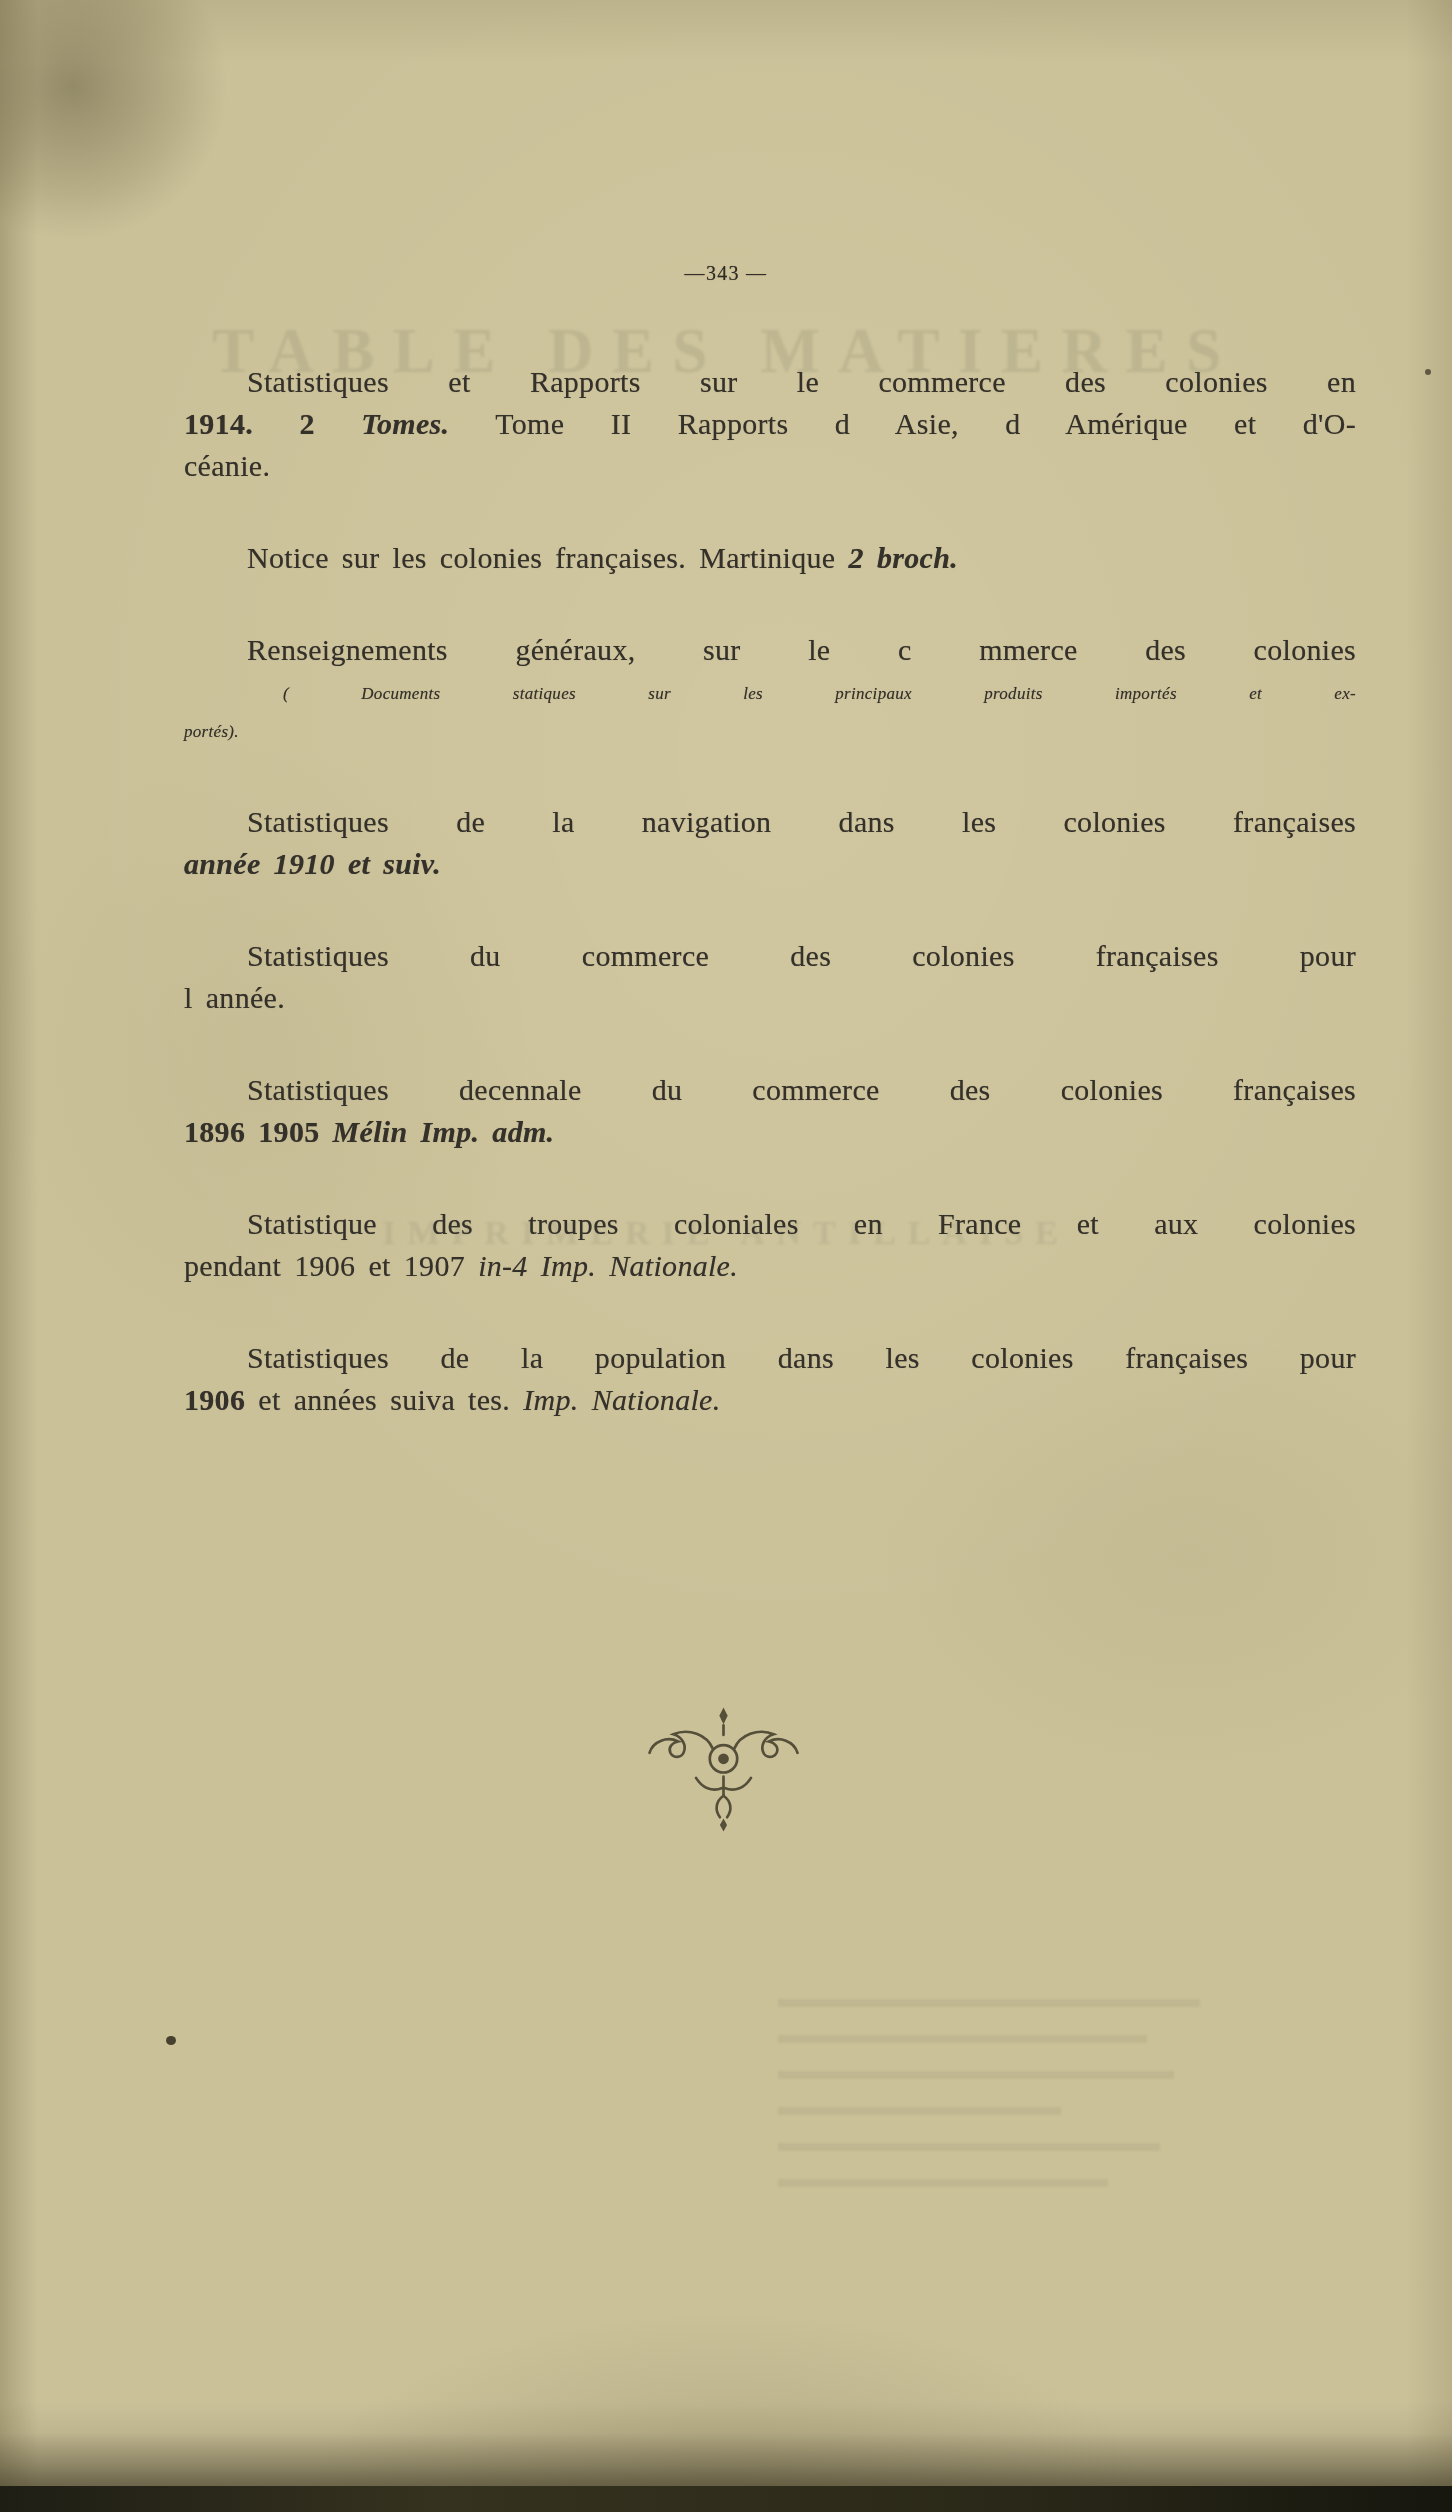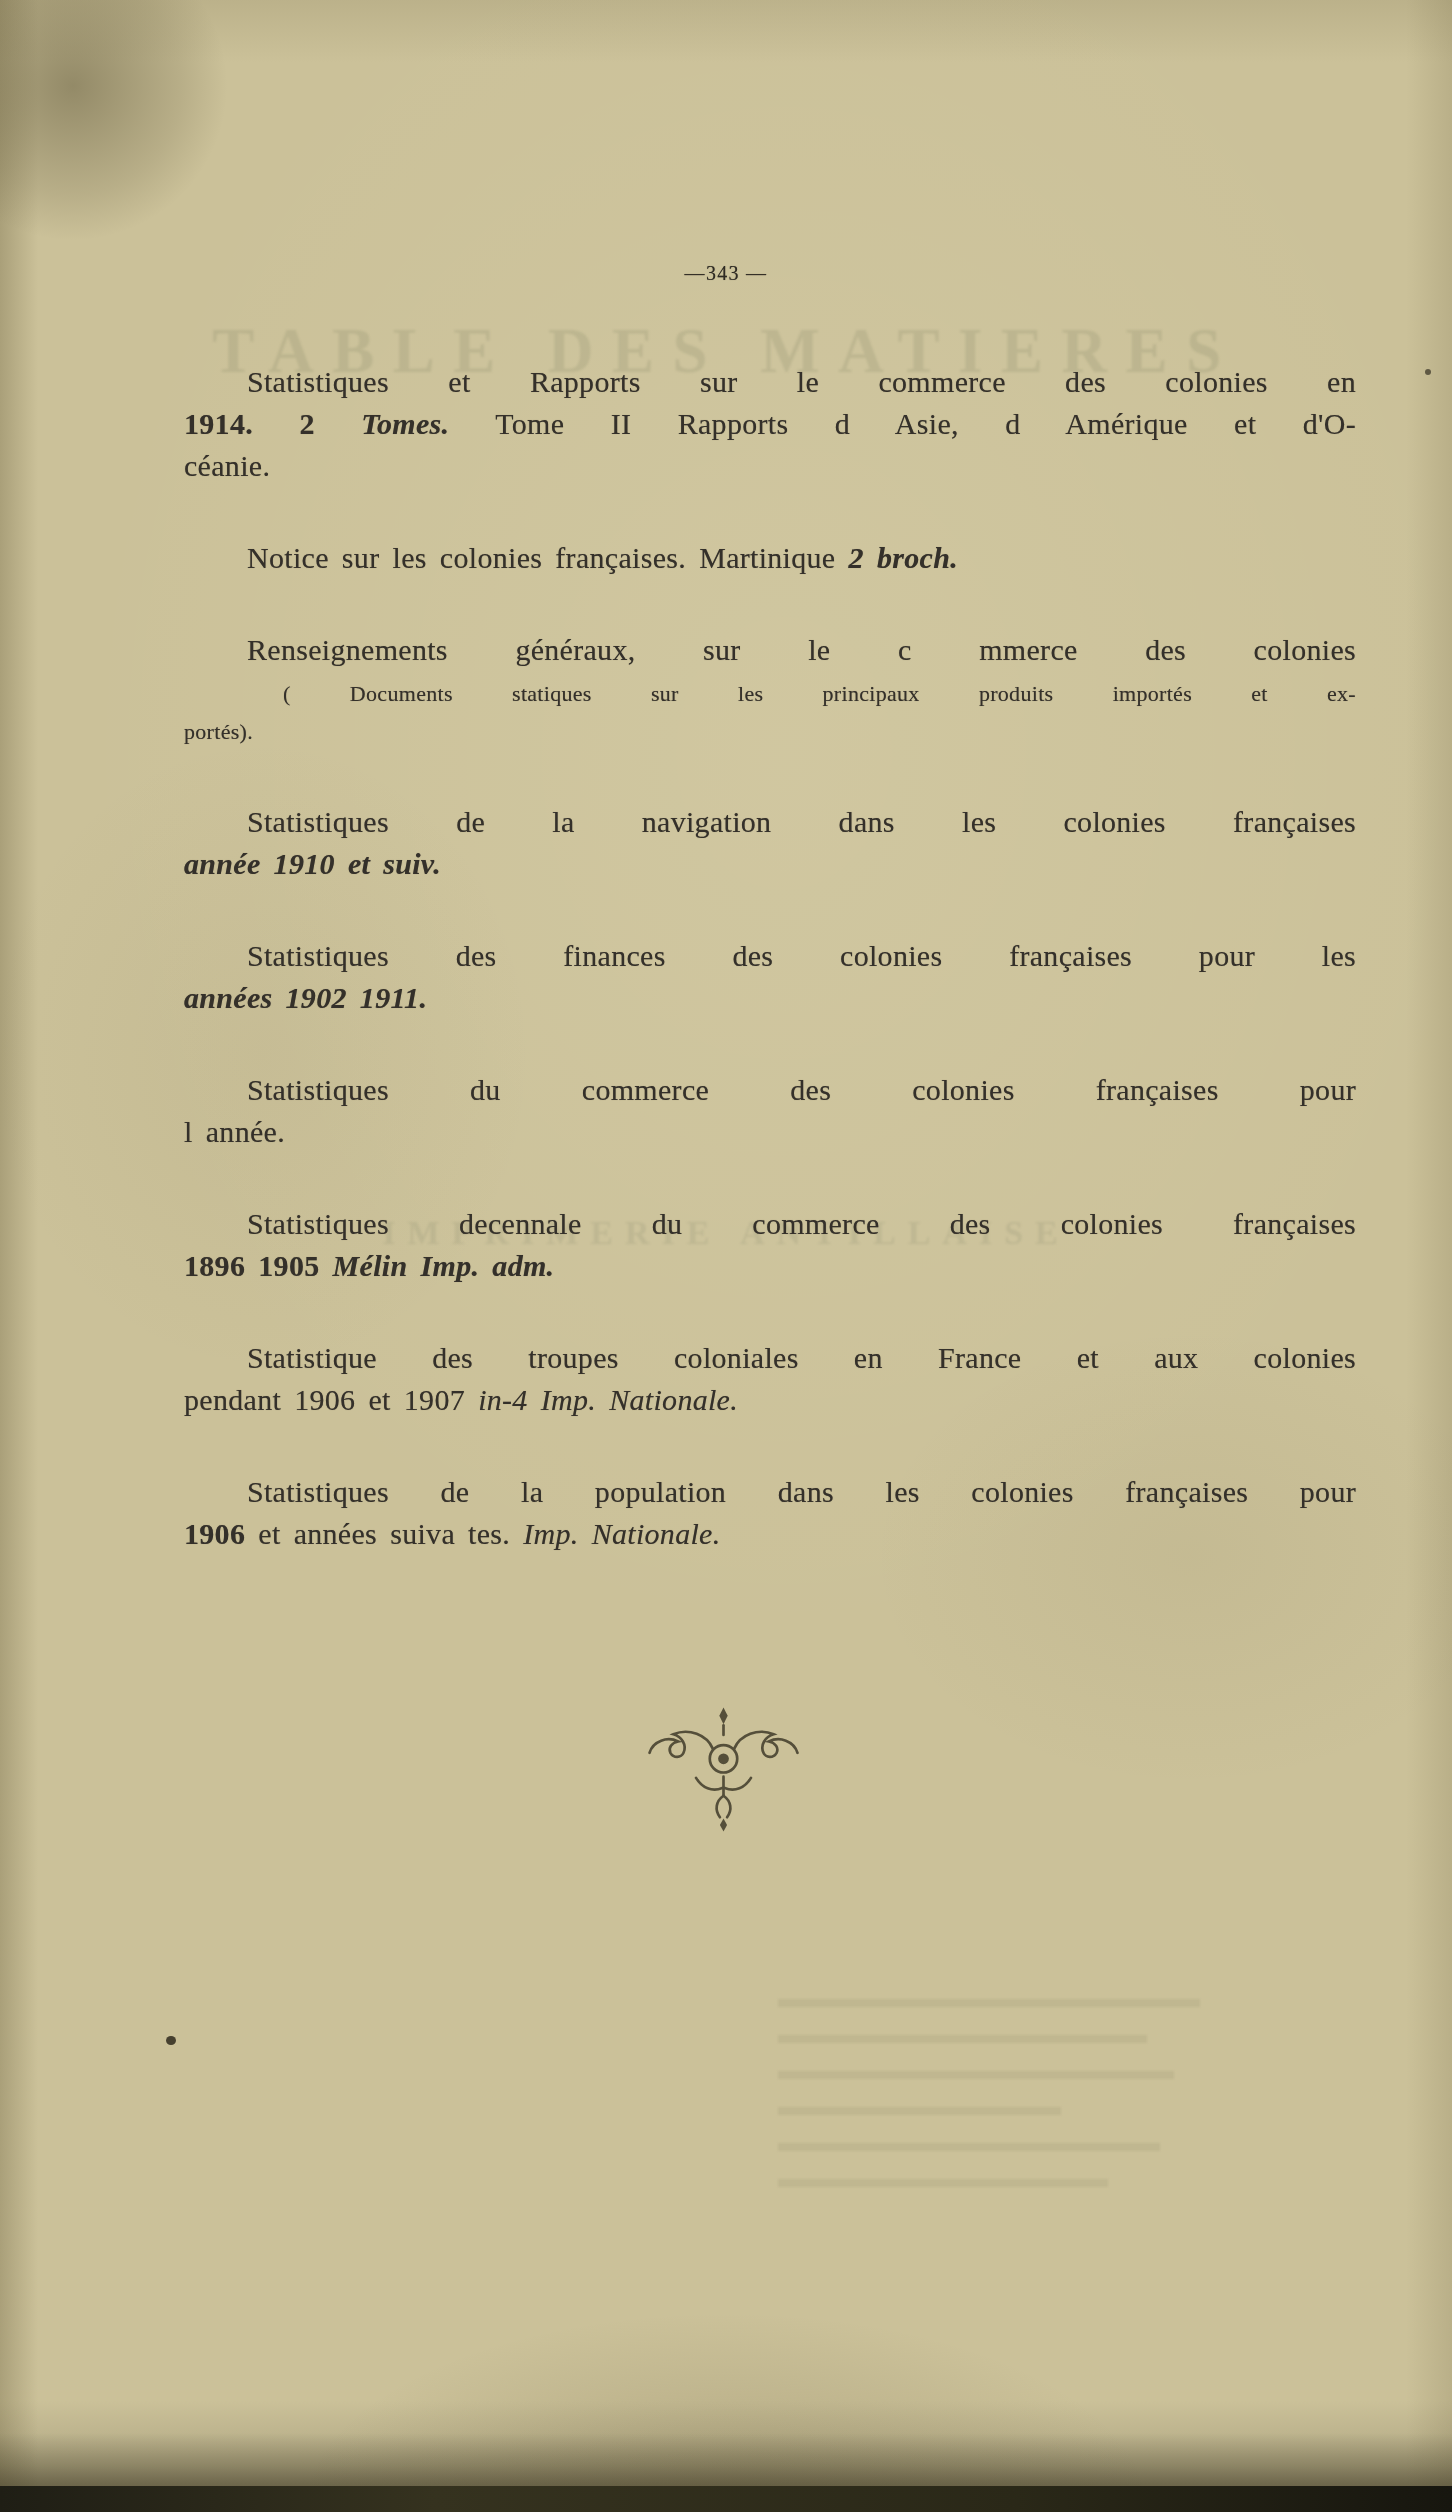--- a/index.html
+++ b/index.html
@@ -100,21 +100,22 @@
   .just {
     text-align: justify;
     text-align-last: justify;
   }
   .ind  { padding-left: 63px; }
   .ind2 { padding-left: 99px; }
   .i  { font-style: italic; margin-top: 44px; }
   .b  { font-weight: 700; }
   .bi { font-style: italic; font-weight: 700; }
   .note {
-    font-size: 22px;
+    font-style: italic;
+    font-size: 17px;
     margin-top: 4px;
   }
   .note .ln { line-height: 38px; min-height: 38px; }
 
   
   .ornament {
     position: absolute;
     left: 634px;
     top: 1705px;
     z-index: 2;
@@ -181,24 +182,20 @@
         <div class="ln ind2 just">( Documents statiques sur les principaux produits importés et ex-</div>
         <div class="ln">portés).</div>
       </div>
     </div>
 
     <div class="para">
       <div class="ln ind just">Statistiques de la navigation dans les colonies françaises</div>
       <div class="ln bi">année 1910 et suiv.</div>
     </div>
 
-    <div class="para">
-      <div class="ln ind just">Statistiques des finances des colonies françaises pour les</div>
-      <div class="ln bi">années 1902 1911.</div>
-    </div>
 
     <div class="para">
       <div class="ln ind just">Statistiques du commerce des colonies françaises pour</div>
       <div class="ln">l année.</div>
     </div>
 
     <div class="para">
       <div class="ln ind just">Statistiques decennale du commerce des colonies françaises</div>
       <div class="ln"><span class="b">1896 1905 </span><span class="bi">Mélin Imp. adm.</span></div>
     </div>

